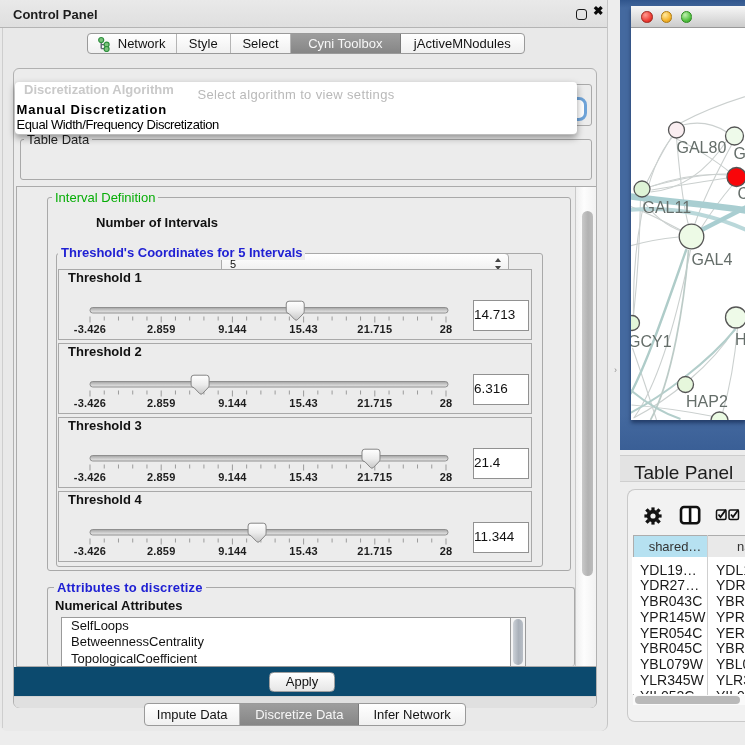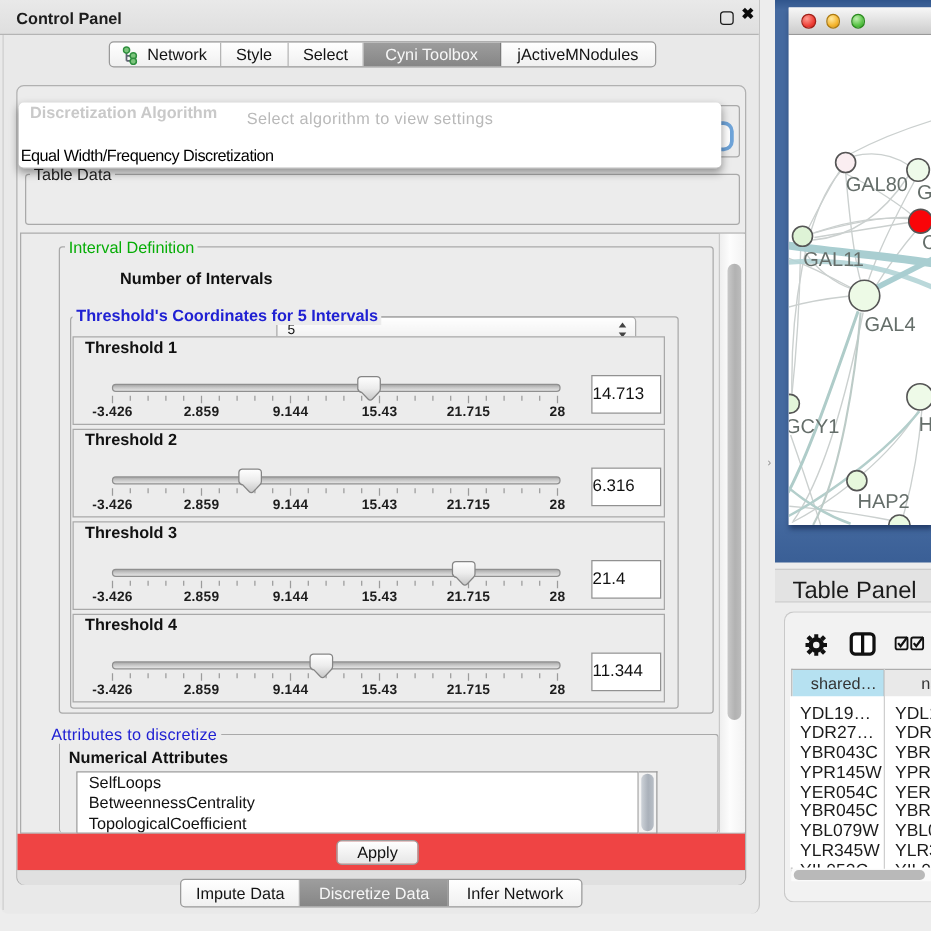--- a/index.html
+++ b/index.html
@@ -51,21 +51,21 @@
 .tval { position:absolute; left:414px; top:30px; width:56px; height:31px; background:#fff;
   border:1px solid #919191; font-size:13.5px; color:#111; text-align:left; padding:6.5px 6px 0 0; }
 
 #numlist { position:absolute; left:61px; top:617px; width:450px; height:49.5px; background:#fff;
   border:1px solid #9a9a9a; overflow:hidden; font-size:13px; color:#111; }
 #numlist div { padding-left:9px; height:16.3px; line-height:16.3px; }
 #listsb { position:absolute; left:511px; top:617px; width:15px; height:49.5px; background:#f4f4f4; border:1px solid #9a9a9a; border-left:none; }
 #listsb .thumb { position:absolute; left:2px; top:1px; width:10px; height:46px; border-radius:5px;
   background:linear-gradient(90deg,#cdd2d8,#aab1ba 55%,#b8bec6); }
 
-#applyrow { position:absolute; left:14px; top:667px; width:582px; height:29px; background:#ef4444; }
+#applyrow { position:absolute; left:14px; top:667px; width:582px; height:29px; background:#0c4a6e; }
 #applybtn { position:absolute; left:255px; top:5px; width:66px; height:19.5px;
   background:linear-gradient(#ffffff,#e6e6e6); border:1px solid #9f9f9f; border-radius:4.5px;
   font-size:13px; color:#111; text-align:center; line-height:18px; }
 #bstrip { position:absolute; left:14px; top:696px; width:582px; height:11.5px; background:#e0e0e0;
   border-radius:0 0 6px 6px; border-top:1px solid #d4d4d4; }
 
 
 #netframe { position:absolute; left:620px; top:0; width:125px; height:450px;
   background:linear-gradient(180deg,#30558c,#44699f 8px,#44699f 92%,#3a5f96); }
 #macwin { position:absolute; left:10.5px; top:6px; width:115px; height:414px; background:#fff;
@@ -273,21 +273,21 @@
         <text x="315.8" y="63" font-size="11" font-weight="bold" fill="#1d1d1d" text-anchor="middle" letter-spacing="0.2" font-family="Liberation Sans, sans-serif">21.715</text>
         <text x="387" y="63" font-size="11" font-weight="bold" fill="#1d1d1d" text-anchor="middle" letter-spacing="0.2" font-family="Liberation Sans, sans-serif">28</text>
         <g transform="translate(188.568,30.5)">
           <path d="M3.3 0.7 h12.4 a2.8 2.8 0 0 1 2.8 2.8 v7.2 a3.6 3.6 0 0 1 -1.15 2.65 l-5.3 5.55 a2.2 2.2 0 0 1 -3.2 0 l-5.3 -5.55 A3.6 3.6 0 0 1 0.5 10.7 v-7.2 a2.8 2.8 0 0 1 2.8 -2.8 z" fill="url(#th)" stroke="#858585" stroke-width="1"></path>
         </g>
       </svg>
       <div class="tval">11.344</div>
     </div>
 
   <div class="group" style="left:47px;top:587px;width:528px;height:79px;border-bottom:none"></div>
-  <div class="glab" style="left:38px;top:580px;color:#2021d3;font-weight:normal;letter-spacing:0.2px">Attributes to discretize</div>
+  <div class="glab" style="left:54px;top:580px;color:#2021d3;font-weight:bold;letter-spacing:0.2px">Attributes to discretize</div>
   <div style="position:absolute;left:55px;top:598px;font-size:13px;font-weight:bold;color:#111">Numerical Attributes</div>
   <div id="numlist">
       <div>SelfLoops</div>
       <div>BetweennessCentrality</div>
       <div>TopologicalCoefficient</div>
     </div>
   <div id="listsb">
       <div class="thumb"></div>
     </div>
 
@@ -298,20 +298,21 @@
 
   <div class="seg" id="bottabs">
     <div class="s" style="width:96px">Impute Data</div>
     <div class="s sel" style="width:119.5px">Discretize Data</div>
     <div class="s" style="width:106.5px">Infer Network</div>
   </div>
 
   <div id="popup">
     <div id="ghost">Discretization Algorithm</div>
     <div class="p0">Select algorithm to view settings</div>
+    <div class="p1">Manual Discretization</div>
     <div class="p2">Equal Width/Frequency Discretization</div>
   </div>
 </div>
 
 <div id="divarrow">›</div>
 
 <div id="netframe">
   <div id="macwin">
     <div id="mactitle">
       <div class="tl" style="left:10.5px;background:radial-gradient(circle at 35% 30%,#ff9a90,#ee4038 60%,#c41a12);border:0.5px solid #a02018"></div>

